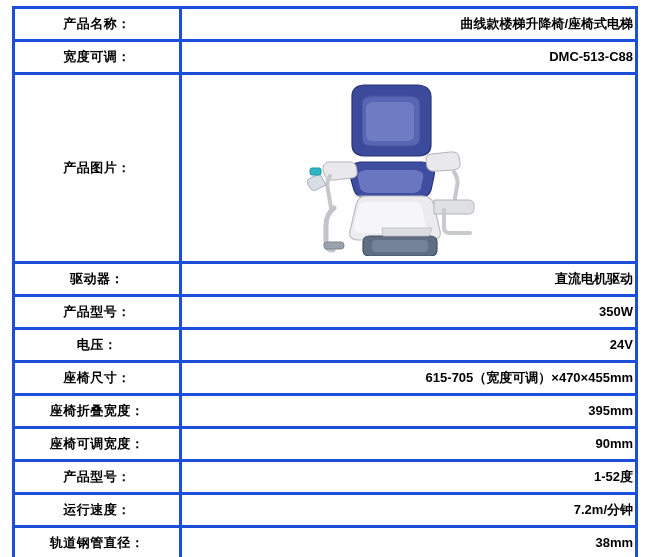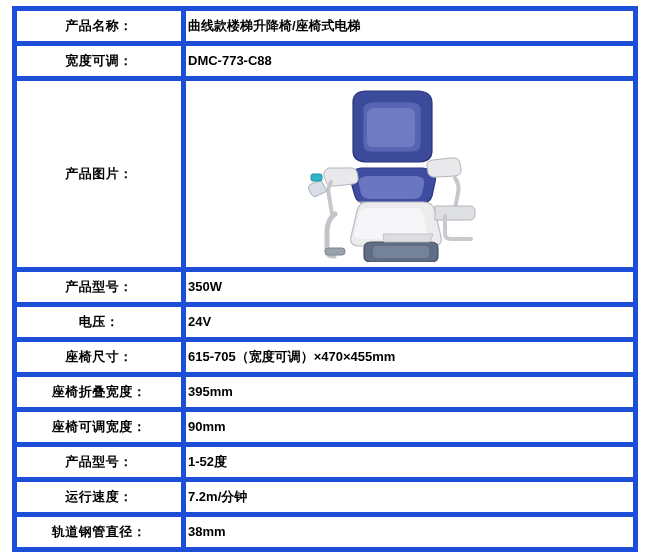--- a/index.html
+++ b/index.html
@@ -21,34 +21,34 @@
     box-sizing: border-box;
   }
   table.spec {
     border-collapse: collapse;
     table-layout: fixed;
     margin: 6px 0 0 12px;
     width: 626px;
     background: #ffffff;
   }
   table.spec td {
-    border: 5px solid #1d4ed8;
+    border: 3px solid #1d4ed8;
     font-size: 13px;
     padding: 4px 2px;
     vertical-align: middle;
     line-height: 1.35;
   }
   td.label {
     width: 160px;
     text-align: center;
     font-weight: bold;
     letter-spacing: 0.5px;
   }
   td.value {
-    text-align: left;
+    text-align: right;
     font-weight: bold;
   }
   tr.row-h30 td { height: 22px; }
   tr.row-image td { height: 178px; }
   td.image-cell {
     padding: 0;
     text-align: center;
     vertical-align: middle;
   }
   .chair-wrap {
@@ -69,21 +69,21 @@
   <table class="spec">
     <tbody>
 
       <tr class="row-h30">
         <td class="label">产品名称：</td>
         <td class="value">曲线款楼梯升降椅/座椅式电梯</td>
       </tr>
 
       <tr class="row-h30">
         <td class="label">宽度可调：</td>
-        <td class="value">DMC-773-C88</td>
+        <td class="value">DMC-513-C88</td>
       </tr>
 
       <tr class="row-image">
         <td class="label">产品图片：</td>
         <td class="image-cell">
           <div class="chair-wrap">
             <svg class="chair-svg" width="230" height="176" viewBox="0 0 230 176" xmlns="http://www.w3.org/2000/svg">
 
               <path d="M58 16 q0 -10 12 -11 l54 0 q13 1 13 12 l0 48 q0 10 -12 11 l-55 0 q-12 -1 -12 -11 z" fill="#3c4a9b" stroke="#2a3578" stroke-width="1.2"></path>
 
@@ -113,20 +113,24 @@
 
               <path d="M76 156 l60 0 q7 0 7 6 l0 8 q0 6 -7 6 l-60 0 q-7 0 -7 -6 l0 -8 q0 -6 7 -6 z" fill="#5f6e82" stroke="#46505f" stroke-width="1.2"></path>
               <path d="M82 160 l48 0 q4 0 4 4 l0 4 q0 4 -4 4 l-48 0 q-4 0 -4 -4 l0 -4 q0 -4 4 -4 z" fill="#74839a" stroke="none"></path>
 
               <path d="M88 148 l50 0 l-3 8 l-46 0 z" fill="#dcdde1" stroke="#bcbdc3" stroke-width="0.8"></path>
             </svg>
           </div>
         </td>
       </tr>
 
+      <tr class="row-h30">
+        <td class="label">驱动器：</td>
+        <td class="value">直流电机驱动</td>
+      </tr>
 
       <tr class="row-h30">
         <td class="label">产品型号：</td>
         <td class="value">350W</td>
       </tr>
 
 
       <tr class="row-h30">
         <td class="label">电压：</td>
         <td class="value">24V</td>

